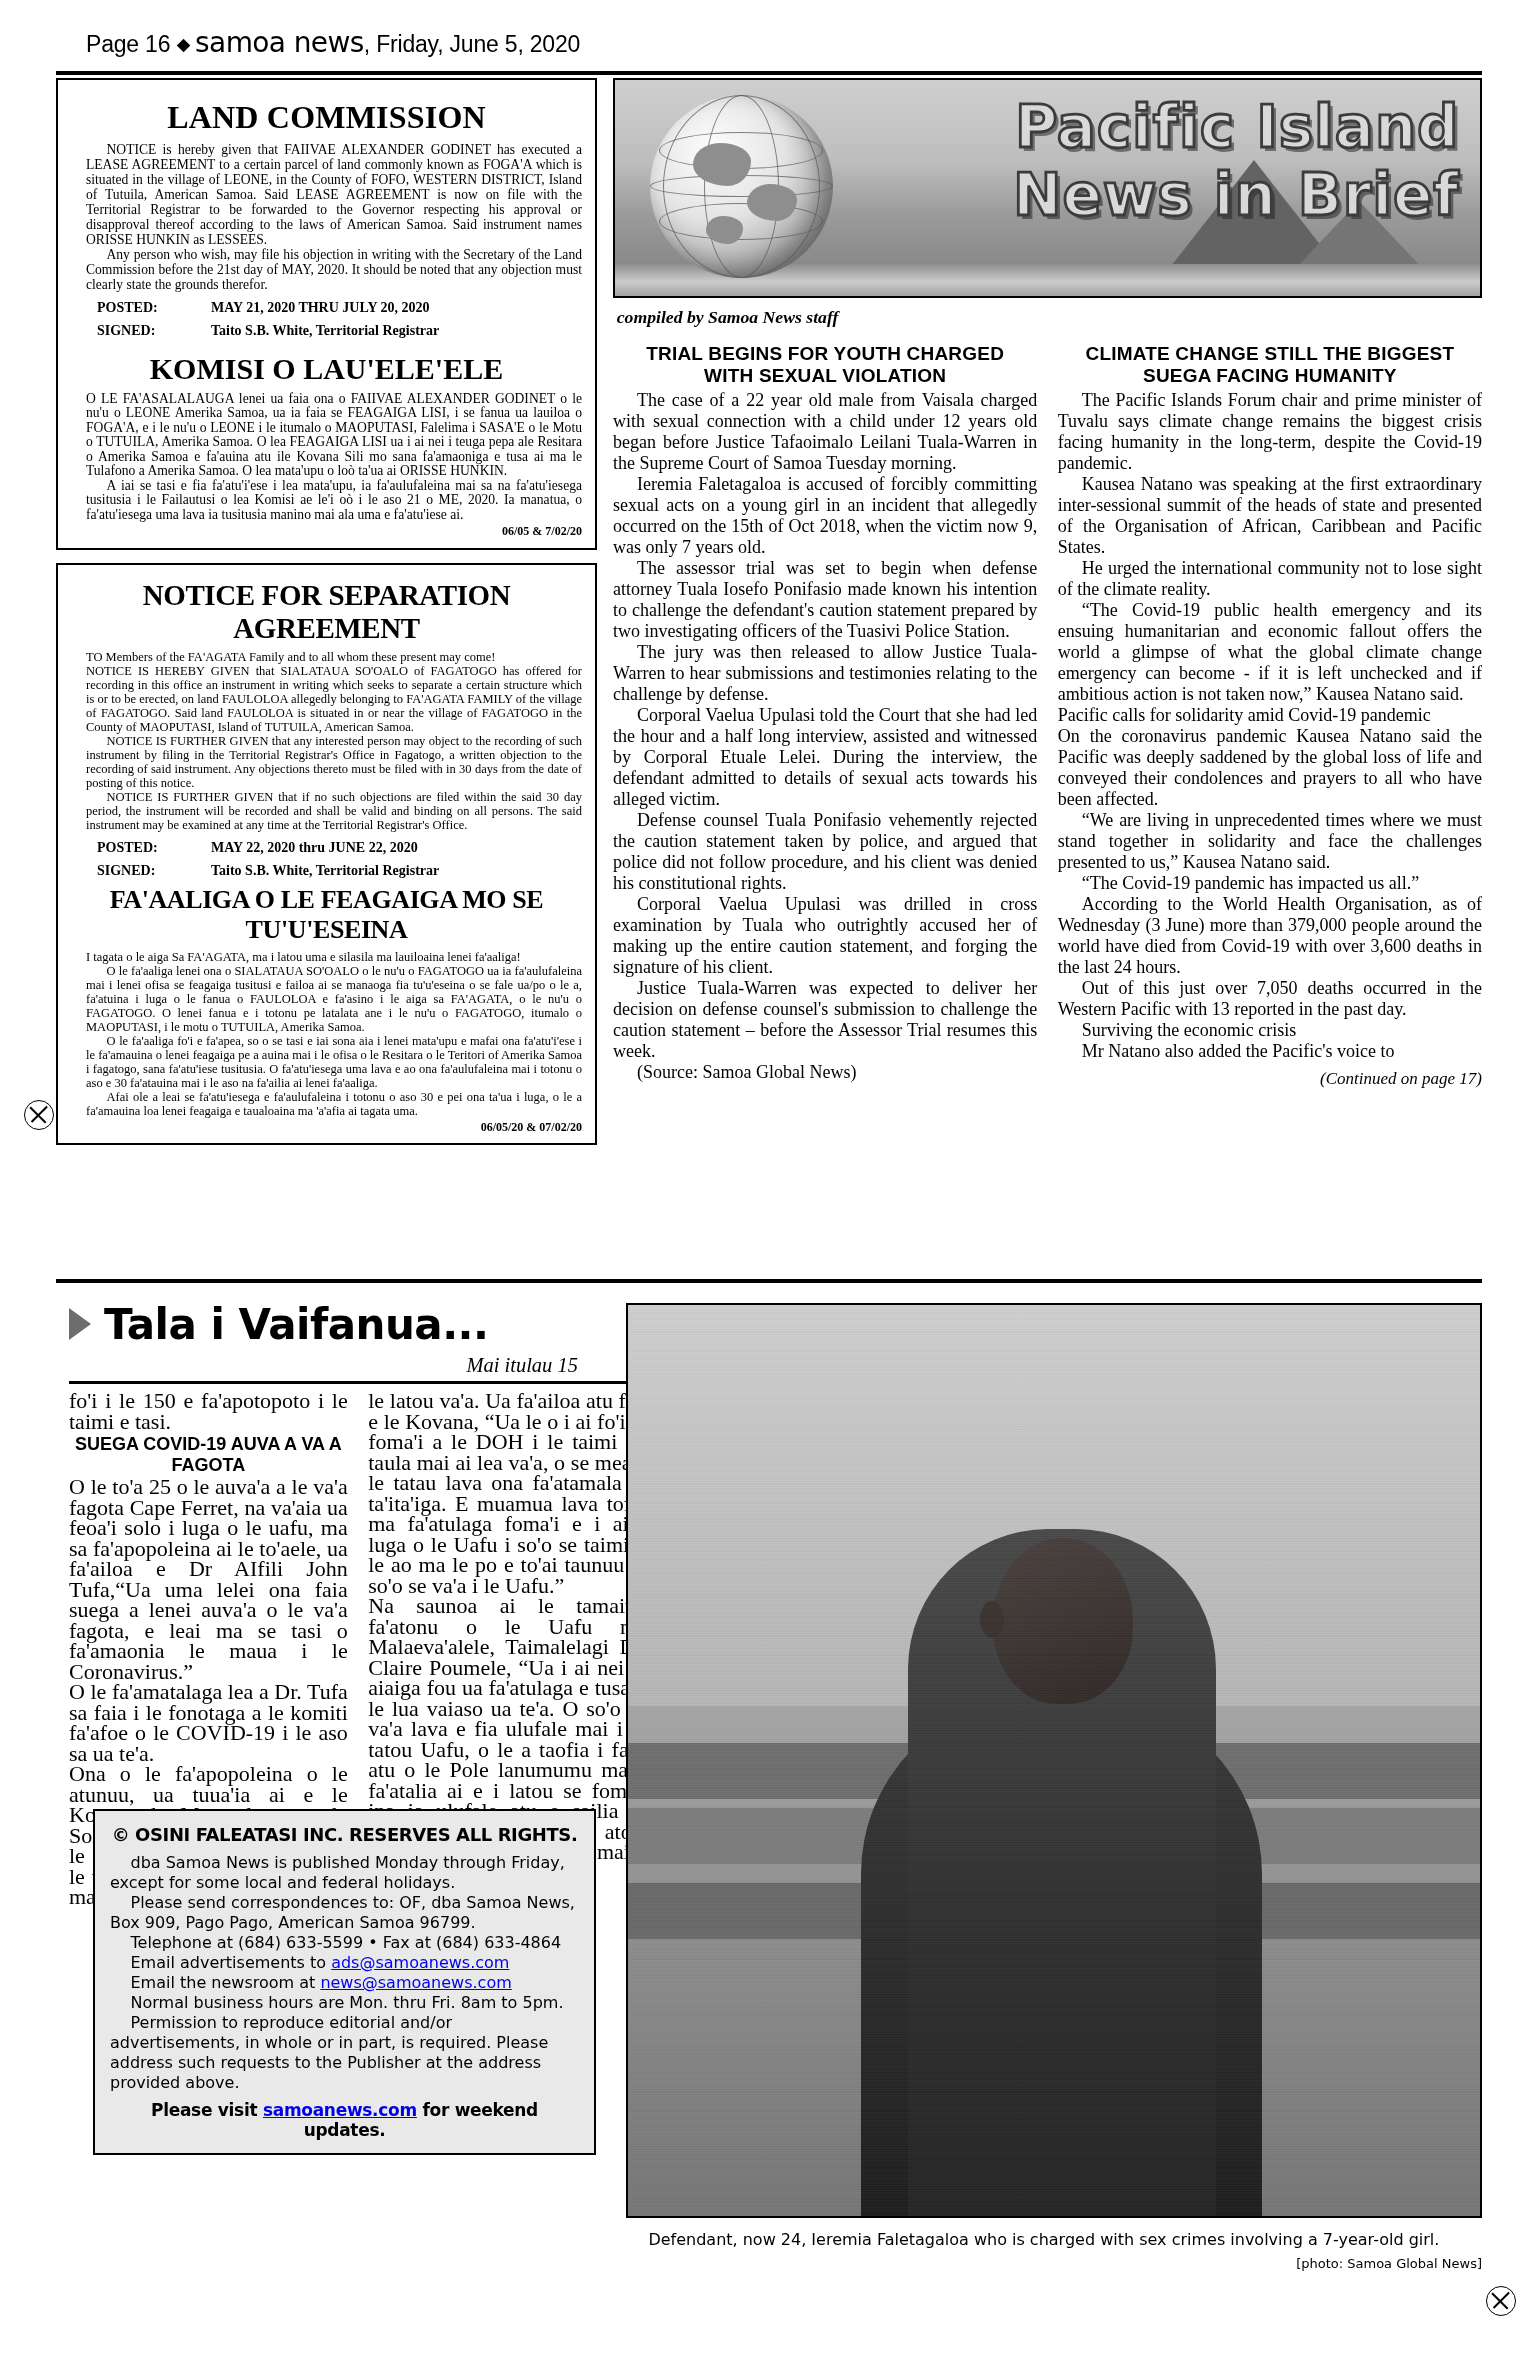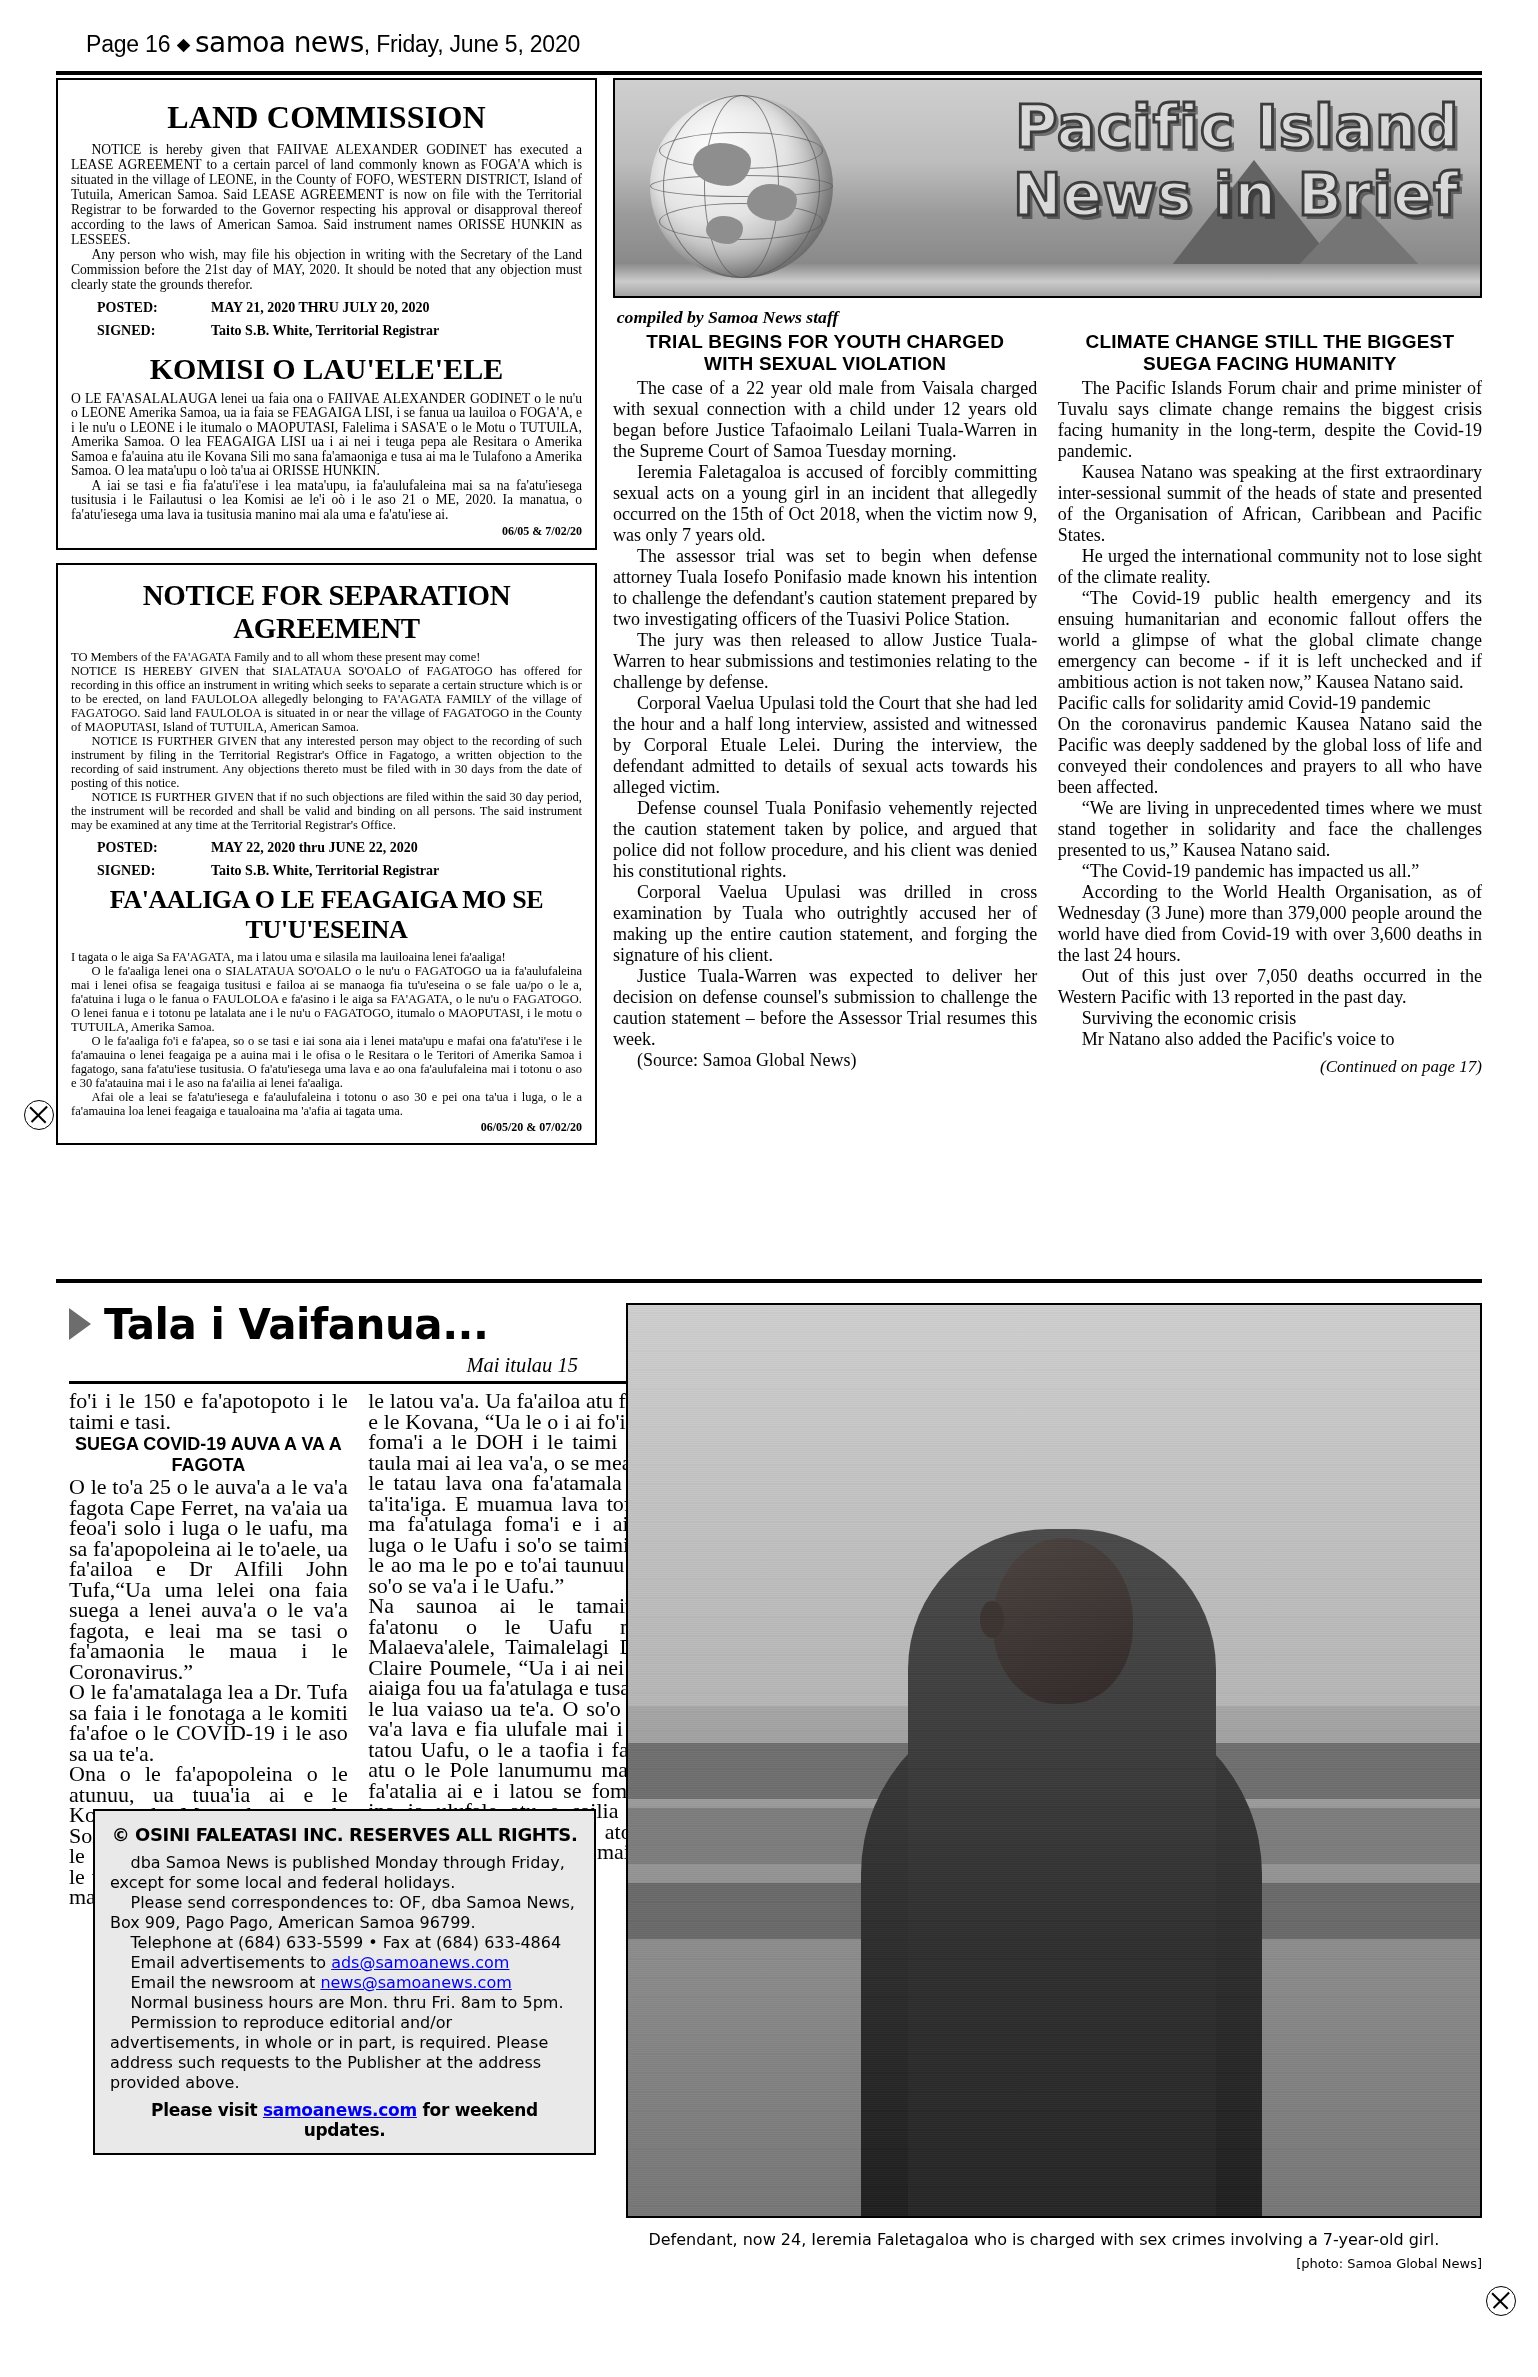--- a/index.html
+++ b/index.html
@@ -21,21 +21,21 @@
 
   
   .adcol{position:absolute;left:0;top:0;width:541px;}
   .adbox{border:2.8px solid #000;box-sizing:border-box;background:#fff;padding:7.5px 13px 9.3px 13px;margin-bottom:13px;}
   .adbox.b2{padding-bottom:7.5px;}
 
   .ad-h1{font-family:"Liberation Serif",serif;font-weight:700;text-align:center;font-size:32px;letter-spacing:0.2px;margin:11.2px 0 6.5px 0;}
   .ad-h2{font-family:"Liberation Serif",serif;font-weight:700;text-align:center;font-size:30px;margin:13px 0 5.6px 0;}
   .ad-h-sep{font-family:"Liberation Serif",serif;font-weight:700;text-align:center;font-size:29px;letter-spacing:-0.4px;margin:5.6px 0 5.6px 0;}
   .ad-h-sep.small{font-size:26px;}
-  .ad-p{font-size:13.6px;line-height:15px;text-align:justify;margin:0 0 0 0;text-indent:20.5px;}
+  .ad-p{font-size:13.6px;line-height:15px;text-align:justify;margin:0 0 0 15px;text-indent:20.5px;}
   .ad-p.noind{text-indent:0;}
   .ad-p.tight{line-height:14.5px;}
   .sig-row{display:flex;font-size:14px;font-weight:700;margin-top:6.5px;line-height:17px;}
   .sig-row .k{width:140px;padding-left:26px;box-sizing:border-box;}
   .sig-row .v{flex:1;}
   .ad-date{text-align:right;font-size:12px;font-weight:700;margin-top:1.9px;}
   .ad-p.sm{font-size:12.5px;line-height:14px;}
 
   
   .newscol{position:absolute;left:557px;top:0;width:869px;}
@@ -55,21 +55,21 @@
   .hero-globe .p3{left:9.3px;top:108px;width:164px;height:37px;box-sizing:border-box;}
   .hero-globe .land{position:absolute;background:#8e8e8e;border-radius:46% 54% 40% 60%/50% 42% 58% 50%;}
   .hero-title{position:absolute;right:20.5px;top:17px;text-align:right;font-family:"DejaVu Sans",sans-serif;font-weight:700;
      font-size:58px;line-height:60px;color:#d9d9d9;letter-spacing:0.9px;
      -webkit-text-stroke:2.8px #3c3c3c;text-shadow:3.7px 3.7px 0 rgba(40,40,40,.55);}
   .hero-title .l2{display:block;margin-top:7.5px;}
 
   .compiled{font-family:"Liberation Serif",serif;font-style:italic;font-weight:700;font-size:17.7px;margin:9.3px 0 2.8px 3.7px;}
 
   .newsgrid{display:flex;gap:20.5px;margin-top:0;}
-  .newsgrid .col{flex:1;}
+  .newsgrid .col{flex:1;margin-top:12px;}
   .news-h{font-family:"Liberation Sans",sans-serif;font-weight:700;font-size:19px;line-height:21.4px;text-align:center;margin:0 0 3.7px 0;letter-spacing:0.2px;}
   .news-p{font-size:18px;line-height:21px;text-align:justify;text-indent:24px;margin:0;font-family:"Liberation Serif",serif;}
   .news-p.ni{text-indent:0;}
   .contd{text-align:right;font-style:italic;font-size:17px;margin-top:7.5px;}
 
   .rule-mid{position:absolute;left:56px;top:1279px;width:1426px;height:3.7px;background:#000;}
 
   
   .botzone{position:absolute;left:56px;top:1296px;width:1426px;height:1044px;}
   .tala-head{display:flex;align-items:center;margin:3.7px 0 0 13px;}

